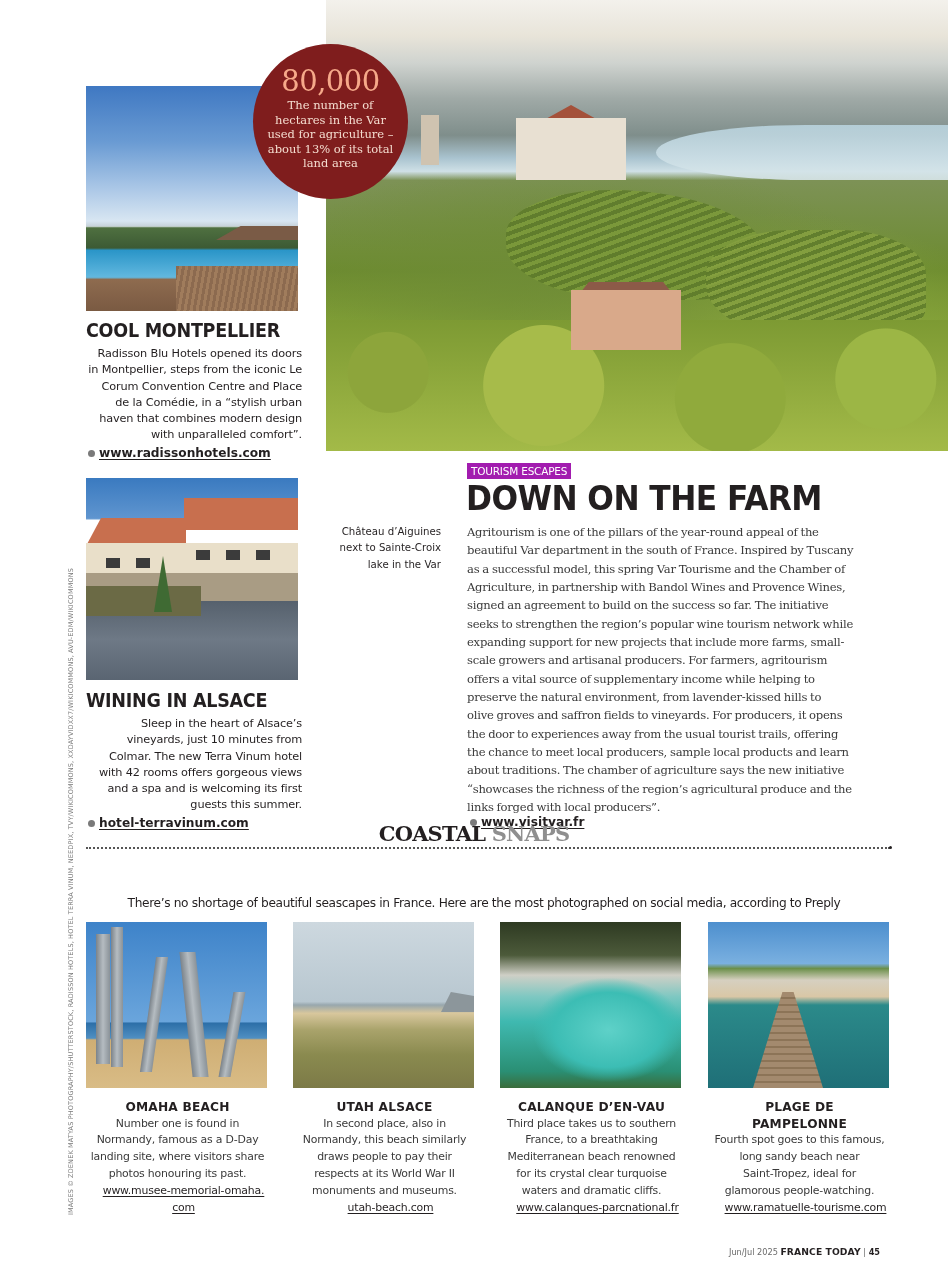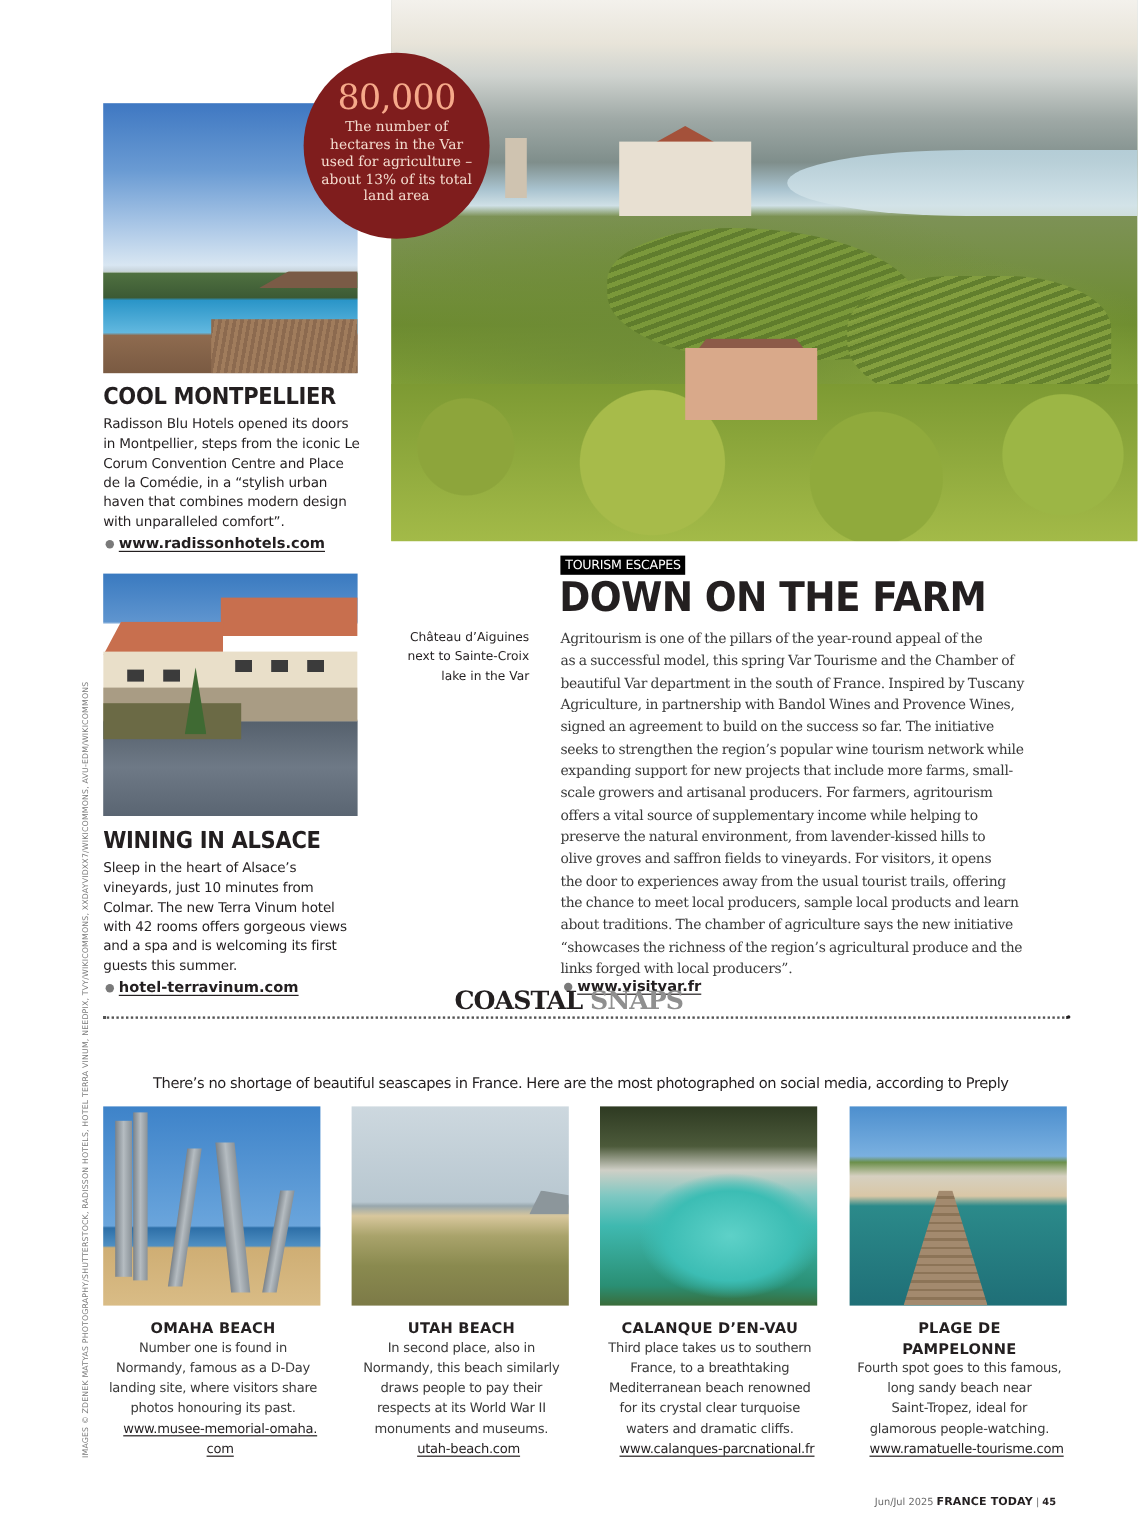--- a/index.html
+++ b/index.html
@@ -56,21 +56,21 @@
                 linear-gradient(180deg, transparent 0%, transparent 62%, #4f7040 63%, #3c5a34 72%, #2a95c8 73%, #62b8df 85%, #8e6b4f 86%, #7a5a42 100%);
   }
   .img-montpellier .deck { left: 90px; top: 180px; width: 122px; height: 45px; background: repeating-linear-gradient(100deg,#8c6a4f 0 3px,#a07c5c 3px 6px); }
   .img-montpellier .umbrella { left: 130px; top: 140px; width: 82px; height: 14px; background: #7a5b46; clip-path: polygon(0 100%, 30% 0, 100% 0, 100% 100%); }
 
   .headline-sm {
     font-family: "DejaVu Sans", sans-serif; font-weight: bold; font-size: 19.5px;
     letter-spacing: -0.3px; color: #231f20; line-height: 22px; transform: scaleX(0.9); transform-origin: left;
     white-space: nowrap;
   }
-  .body-sm { font-family: "DejaVu Sans", sans-serif; font-size: 11.3px; line-height: 16.3px; color: #231f20; letter-spacing: -0.15px; }
+  .body-sm { font-family: "DejaVu Sans", sans-serif; font-size: 11.3px; line-height: 16.3px; color: #231f20; letter-spacing: -0.15px; text-align: right; }
   .link-row { font-family: "DejaVu Sans", sans-serif; font-weight: bold; font-size: 12.2px; color: #231f20; display: flex; align-items: center; white-space: nowrap; }
   .link-row .bullet { width: 7px; height: 7px; border-radius: 50%; background: #7a7a7a; margin-right: 4px; }
   .link-row a { color: #231f20; text-decoration: underline; text-underline-offset: 2px; }
 
   .img-alsace {
     left: 86px; top: 478px; width: 212px; height: 202px; overflow: hidden;
     background: linear-gradient(180deg, #3a7ac0 0%, #5f95cf 20%, transparent 21%),
                 linear-gradient(180deg, transparent 0%, transparent 60%, #56616d 61%, #6e7986 80%, #5a6572 100%);
   }
   .img-alsace .roof-l { left: 0; top: 40px; width: 100px; height: 28px; background: #c86f4e; clip-path: polygon(0 100%, 15% 0, 100% 0, 100% 100%); }
@@ -90,21 +90,21 @@
 
   
   .caption {
     left: 320px; top: 524px; width: 121px; text-align: right;
     font-family: "DejaVu Sans", sans-serif; font-size: 10.2px; line-height: 16.4px; color: #231f20;
   }
 
   
   .kicker {
     left: 467px; top: 463px; height: 16px; padding: 0 4px;
-    background: #000000; color: #ffffff; font-family: "DejaVu Sans", sans-serif; font-size: 10.5px; line-height: 16px;
+    background: #a21caf; color: #ffffff; font-family: "DejaVu Sans", sans-serif; font-size: 10.5px; line-height: 16px;
     letter-spacing: -0.2px; white-space: nowrap;
   }
   .main-title {
     left: 466px; top: 478px; font-family: "DejaVu Sans", sans-serif; font-weight: bold; font-size: 34px;
     letter-spacing: -0.6px; color: #231f20; white-space: nowrap; transform: scaleX(0.92); transform-origin: left;
   }
   .main-body {
     left: 467px; top: 523px; width: 425px;
     font-family: "DejaVu Serif", serif; font-size: 11.6px; line-height: 18.35px; color: #3a3a3a; letter-spacing: -0.25px;
     word-spacing: -0.5px;
@@ -209,30 +209,30 @@
 <div class="abs caption">
   <div>Château d’Aiguines</div>
   <div>next to Sainte-Croix</div>
   <div>lake in the Var</div>
 </div>
 
 <div class="abs kicker">TOURISM ESCAPES</div>
 <div class="abs main-title">DOWN ON THE FARM</div>
 <div class="abs main-body">
   <span class="line">Agritourism is one of the pillars of the year-round appeal of the</span>
+  <span class="line">beautiful Var department in the south of France. Inspired by Tuscany</span>
   <span class="line">as a successful model, this spring Var Tourisme and the Chamber of</span>
-  <span class="line">beautiful Var department in the south of France. Inspired by Tuscany</span>
   <span class="line">Agriculture, in partnership with Bandol Wines and Provence Wines,</span>
   <span class="line">signed an agreement to build on the success so far. The initiative</span>
   <span class="line">seeks to strengthen the region’s popular wine tourism network while</span>
   <span class="line">expanding support for new projects that include more farms, small-</span>
   <span class="line">scale growers and artisanal producers. For farmers, agritourism</span>
   <span class="line">offers a vital source of supplementary income while helping to</span>
   <span class="line">preserve the natural environment, from lavender-kissed hills to</span>
-  <span class="line">olive groves and saffron fields to vineyards. For visitors, it opens</span>
+  <span class="line">olive groves and saffron fields to vineyards. For producers, it opens</span>
   <span class="line">the door to experiences away from the usual tourist trails, offering</span>
   <span class="line">the chance to meet local producers, sample local products and learn</span>
   <span class="line">about traditions.  The chamber of agriculture says the new initiative</span>
   <span class="line">“showcases the richness of the region’s agricultural produce and the</span>
   <span class="line">links forged with local producers”.</span>
 </div>
 <div class="abs link-row main-link">
   <span class="bullet"></span>
   <a>www.visitvar.fr</a>
 </div>
@@ -263,21 +263,21 @@
   <div class="beach-link">
     <a>www.musee-memorial-omaha.</a><br>
     <a>com</a>
   </div>
 </div>
 
 <div class="abs beach-col" style="left:293px;">
   <div class="beach-img img-utah">
     <div style="position:absolute; left:148px; top:70px; width:33px; height:20px; background:#8c969b; clip-path:polygon(30% 0,100% 20%,100% 100%,0 100%);"></div>
   </div>
-  <div class="beach-name">UTAH BEACH</div>
+  <div class="beach-name">UTAH ALSACE</div>
   <div class="beach-desc">
     <div>In second place, also in</div>
     <div>Normandy, this beach similarly</div>
     <div>draws people to pay their</div>
     <div>respects at its World War II</div>
     <div>monuments and museums.</div>
   </div>
   <div class="beach-link">
     <a>utah-beach.com</a>
   </div>

